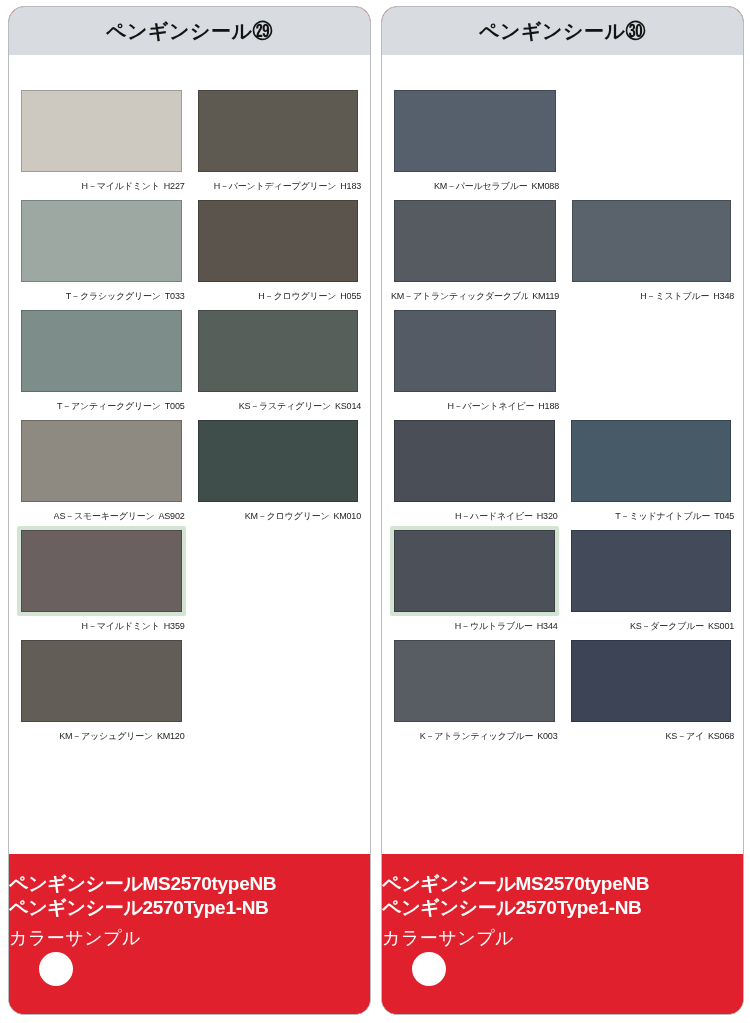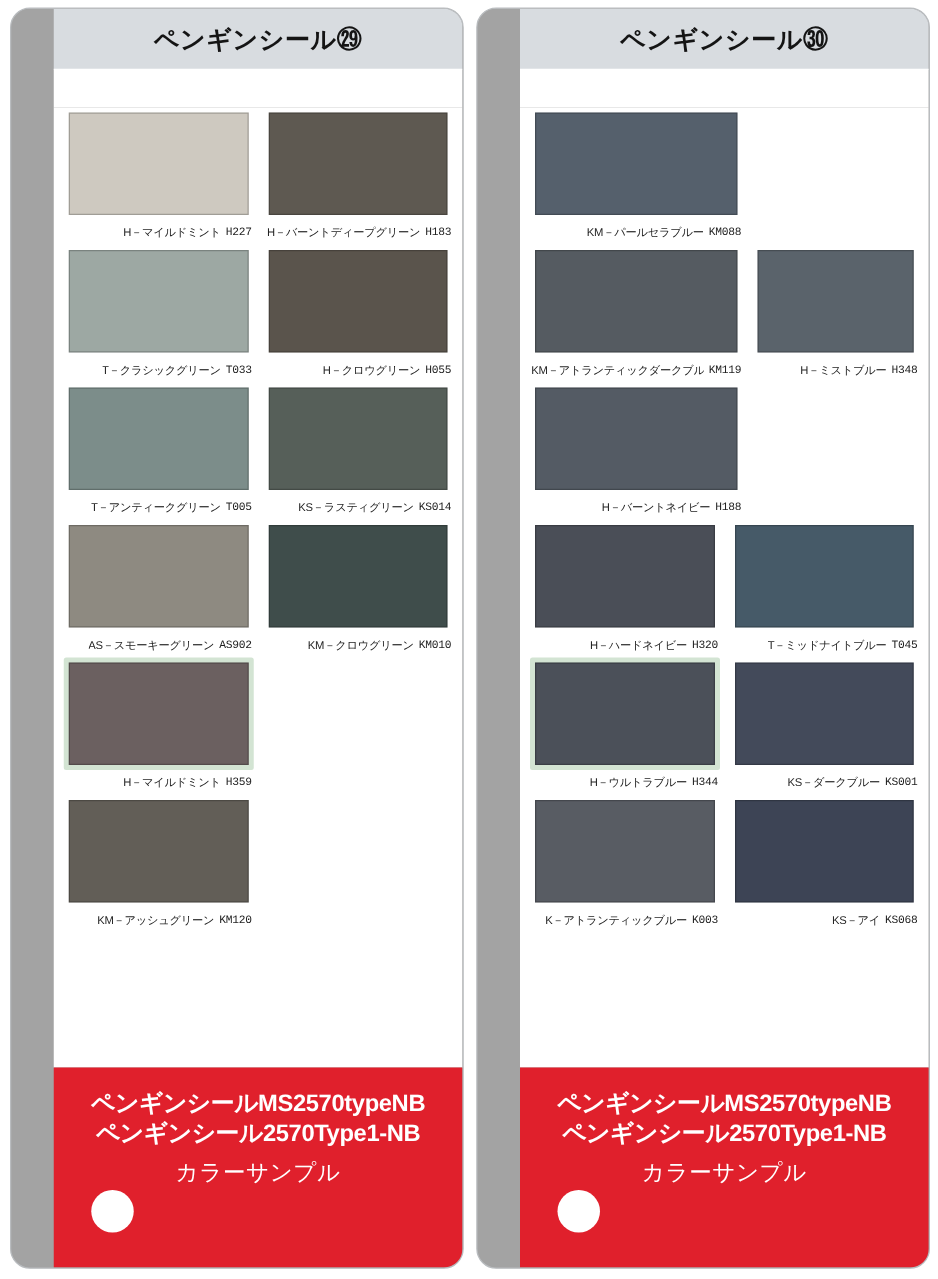--- a/index.html
+++ b/index.html
@@ -21,28 +21,27 @@
     gap: 10px;
     padding: 6px 6px 6px 8px;
     box-sizing: border-box;
   }
 
   
   .card {
     position: relative;
     width: 364px;
     height: 1009px;
-    background: #a3a3a3;
+    background: #b91c1c;
     border: 1px solid #b9bcbf;
     border-radius: 16px;
     box-sizing: border-box;
     display: flex;
     flex-direction: column;
     overflow: hidden;
-    padding-left: 34px;
   }
 
   .card-header {
     height: 48px;
     background: #d8dce0;
     border-bottom: 1px solid #ffffff;
     display: flex;
     align-items: center;
     justify-content: center;
     flex: 0 0 auto;
@@ -106,32 +105,32 @@
     height: 20px;
     padding: 0 1px;
     font-size: 9px;
     color: #1d1d1d;
     white-space: nowrap;
     letter-spacing: -0.2px;
   }
   .chip-name { overflow: hidden; }
   .chip-code {
     padding-left: 4px;
-    font-family: Liberation Mono, monospace;
+    font-family: Liberation Sans, sans-serif;
   }
 
   
   .card-footer {
     flex: 0 0 auto;
     height: 160px;
     background: #e0202c;
     position: relative;
     display: flex;
     flex-direction: column;
-    align-items: center;
+    align-items: flex-start;
     padding-top: 18px;
     box-sizing: border-box;
   }
   .footer-line {
     color: #ffffff;
     font-weight: 700;
     font-size: 19px;
     letter-spacing: -0.3px;
     line-height: 1.28;
     white-space: nowrap;

